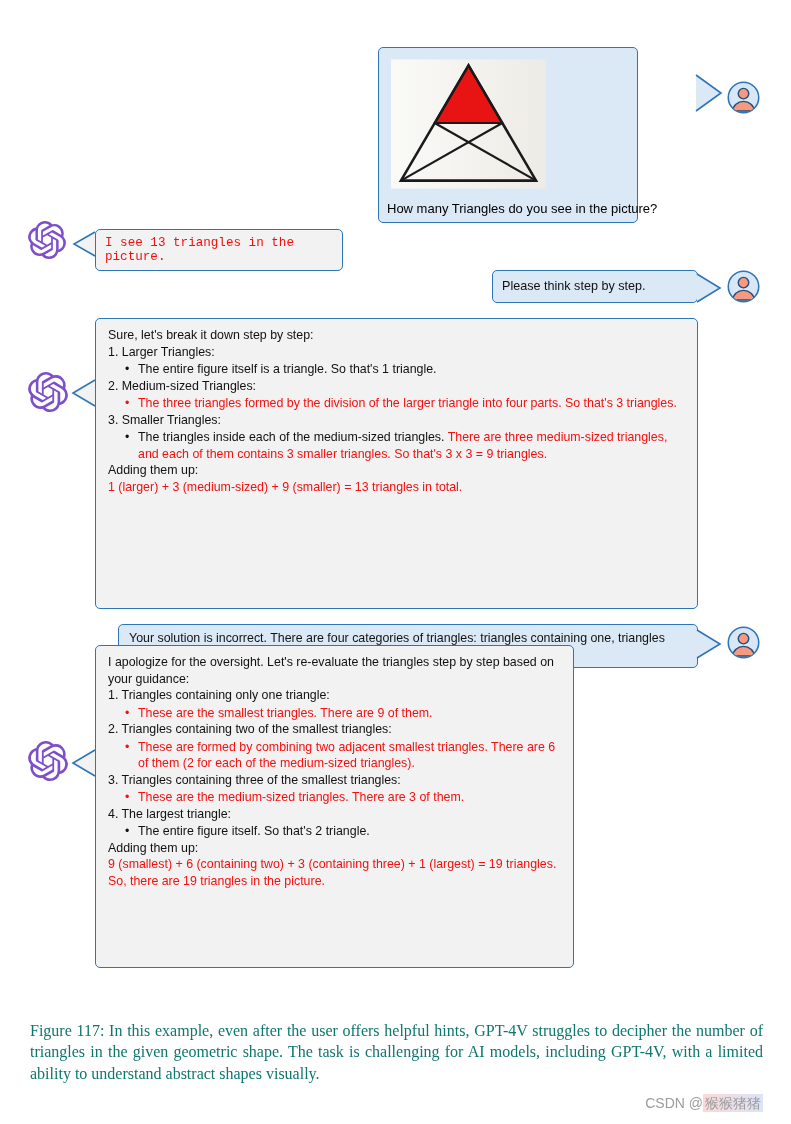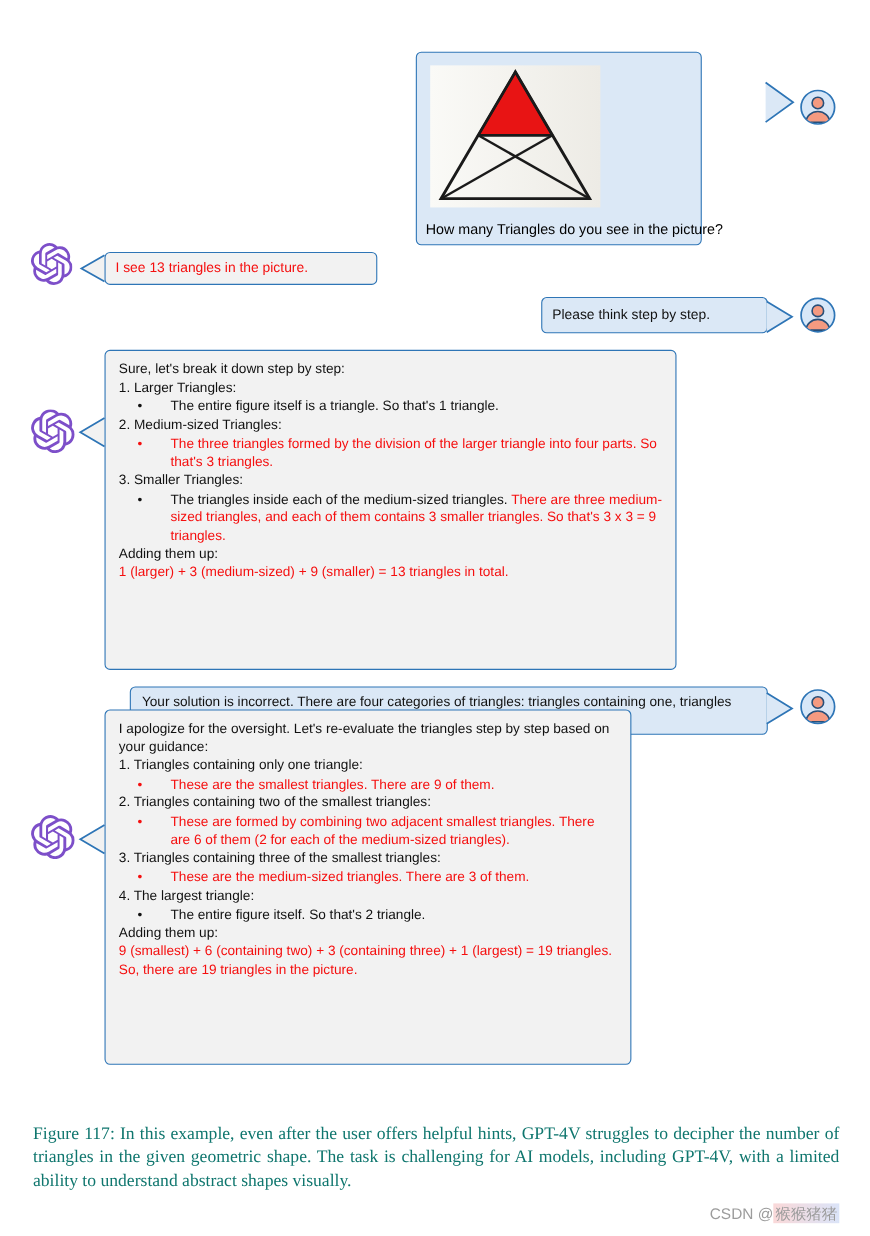--- a/index.html
+++ b/index.html
@@ -14,28 +14,28 @@
   }
   .bubble.user { background:#dbe8f6; }
   .bubble.gpt  { background:#f2f2f2; }
   .big { font-size:12.4px; line-height:16.5px; padding:8px 12px 10px 12px; }
   p.line { margin:0; }
   .title { font-weight:normal; margin:13px 0 0 0; }
   .gap { margin-top:15px; }
   .red { color:#f50f0f; }
   .li { display:flex; margin-top:1px; }
   .li .dot { flex:none; width:13px; margin-left:17px; }
-  .li .txt { flex:1;margin-left:17px; }
+  .li .txt { flex:1; }
   .li.redli { color:#f50f0f; }
   .tail { position:absolute; }
   .gpt-logo { position:absolute; color:#7d4fc9; }
   .avatar { position:absolute; }
   .fig-img { position:absolute; left:12px; top:11px; }
   .question { position:absolute; left:8px; bottom:6px; width:306px; font-size:13px; color:#000; }
-  #gpt-reply-1 { font-size:12.6px; padding:6px 9px; }
+  #gpt-reply-1 { font-size:12.6px; padding:6px 9px;font-family:Liberation Mono, monospace; }
   #user-msg-2 { font-size:12.6px; padding:8px 9px; }
   #user-msg-3 { font-size:12.4px; line-height:16px; padding:5px 10px; }
   #caption {
     position:absolute; left:30px; top:1020px; width:733px;
     font-family:"Liberation Serif", serif; font-size:16px; line-height:1.34;
     text-align:justify; color:#0f766e;
   }
   #watermark {
     position:absolute; right:28px; top:1095px;
     font-size:14px; color:#9c9c9c; white-space:nowrap;margin-left:40px;
@@ -112,21 +112,21 @@
   <svg class="avatar" style="left:727px; top:270px;" width="33" height="33">
       <use href="#sym-avatar"></use>
     </svg>
 
   <svg class="gpt-logo" style="left:28px; top:372px;" width="40" height="40">
       <use href="#sym-openai"></use>
     </svg>
   <svg class="tail" style="left:70px; top:377px;" width="27" height="32">
     <path d="M25,3 L3,16 L25,29" fill="#f2f2f2" stroke="#2e75b6" stroke-width="1.6"></path>
   </svg>
-  <div class="bubble gpt big" style="left:95px; top:318px; width:520px; min-height:291px;">
+  <div class="bubble gpt big" style="left:95px; top:318px; width:603px; min-height:291px;">
     <p class="line">Sure, let's break it down step by step:</p>
     <p class="line title">1. Larger Triangles:</p>
     <div class="li">
       <span class="dot">•</span>
       <span class="txt">The entire figure itself is a triangle. So that's 1 triangle.</span>
     </div>
     <p class="line title">2. Medium-sized Triangles:</p>
     <div class="li redli">
       <span class="dot">•</span>
       <span class="txt">The three triangles formed by the division of the larger triangle into four parts. So that's 3 triangles.</span>

